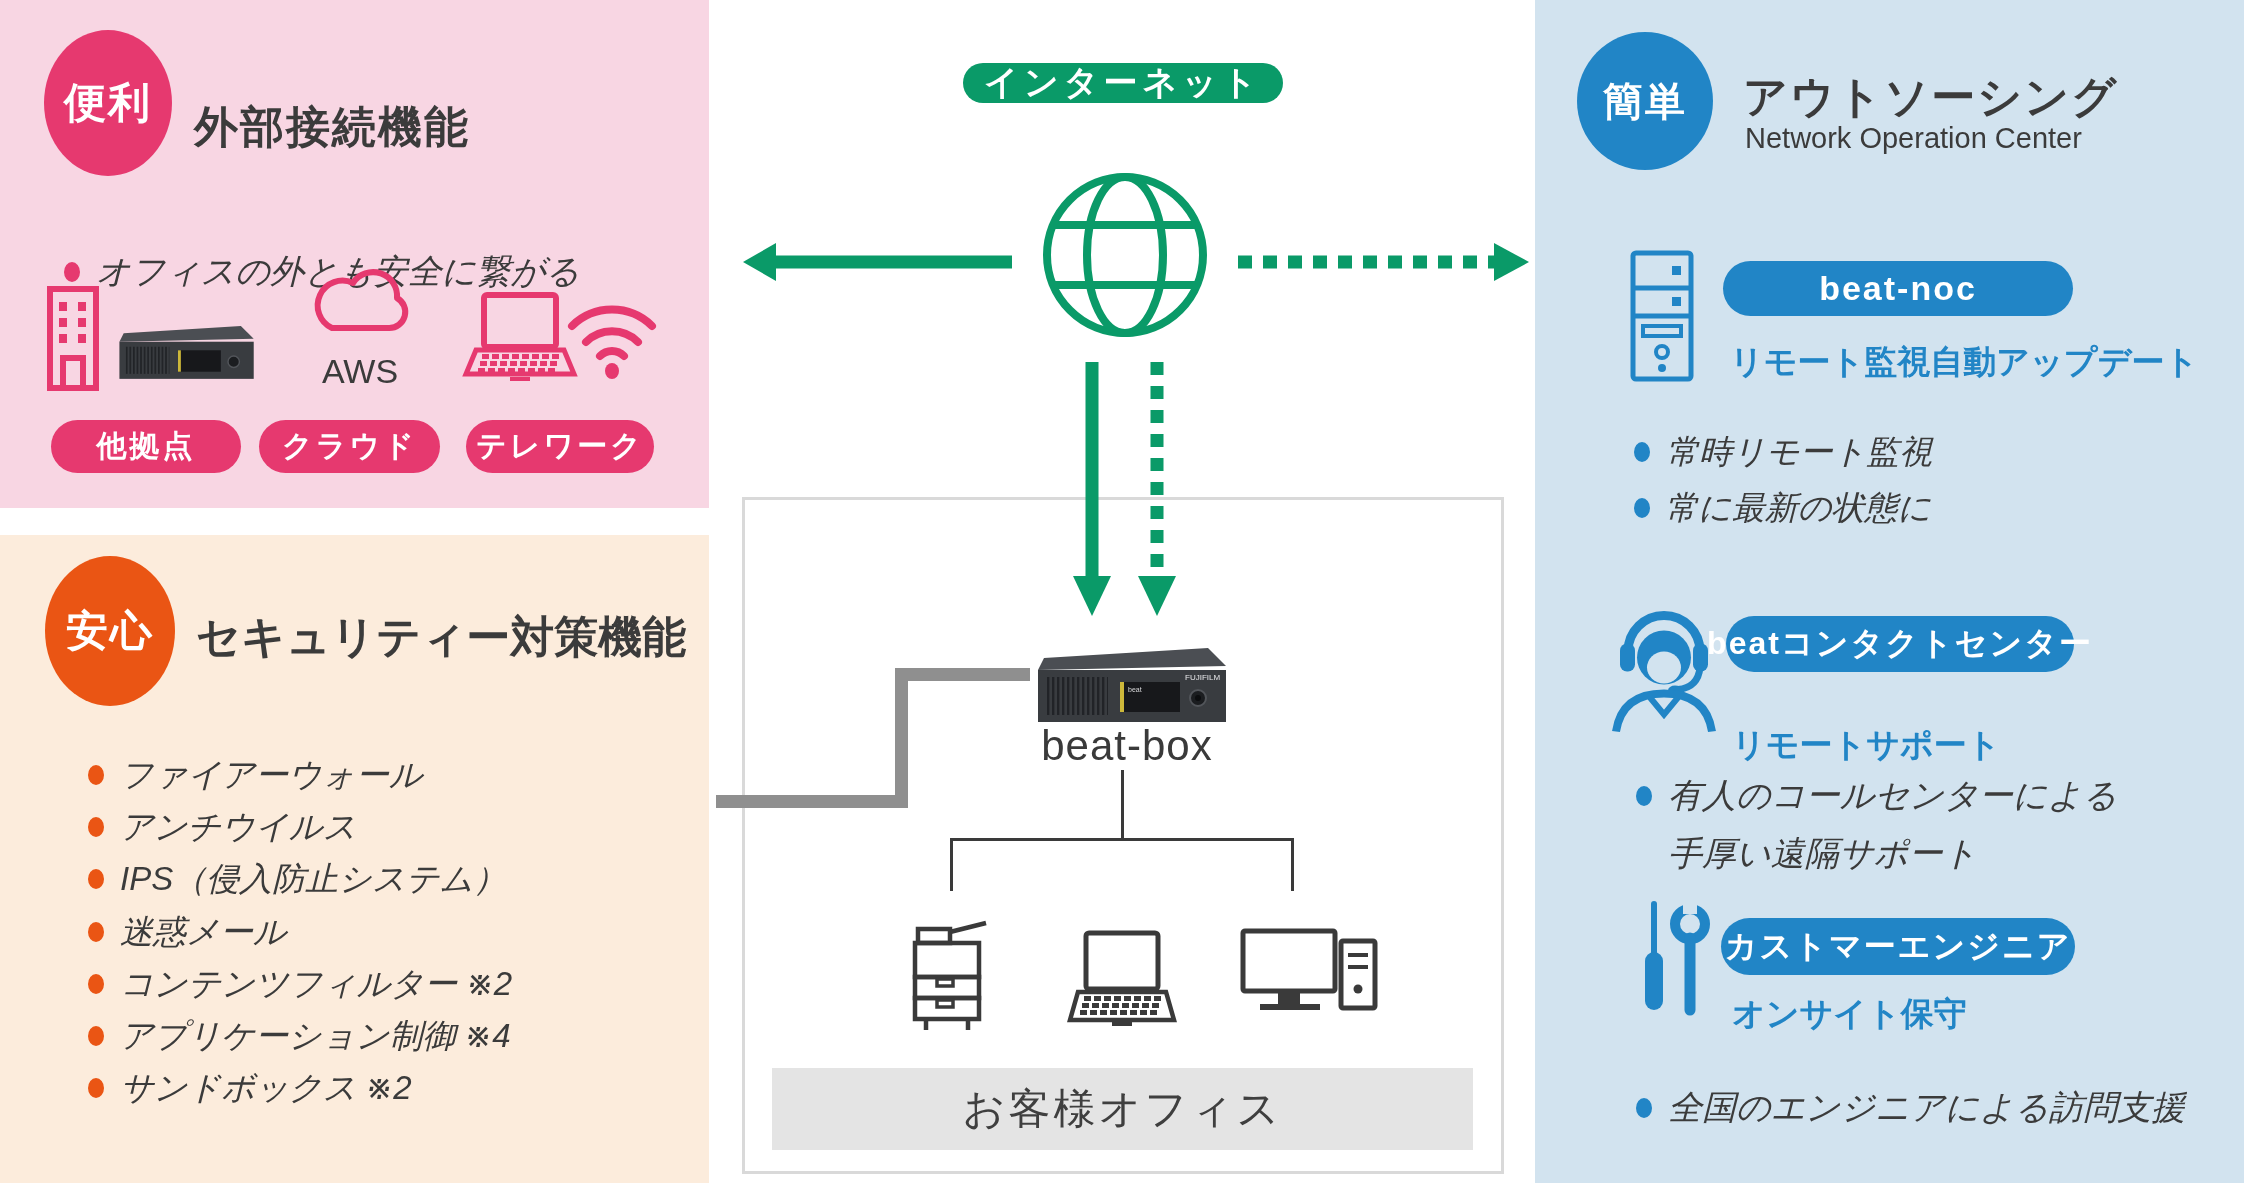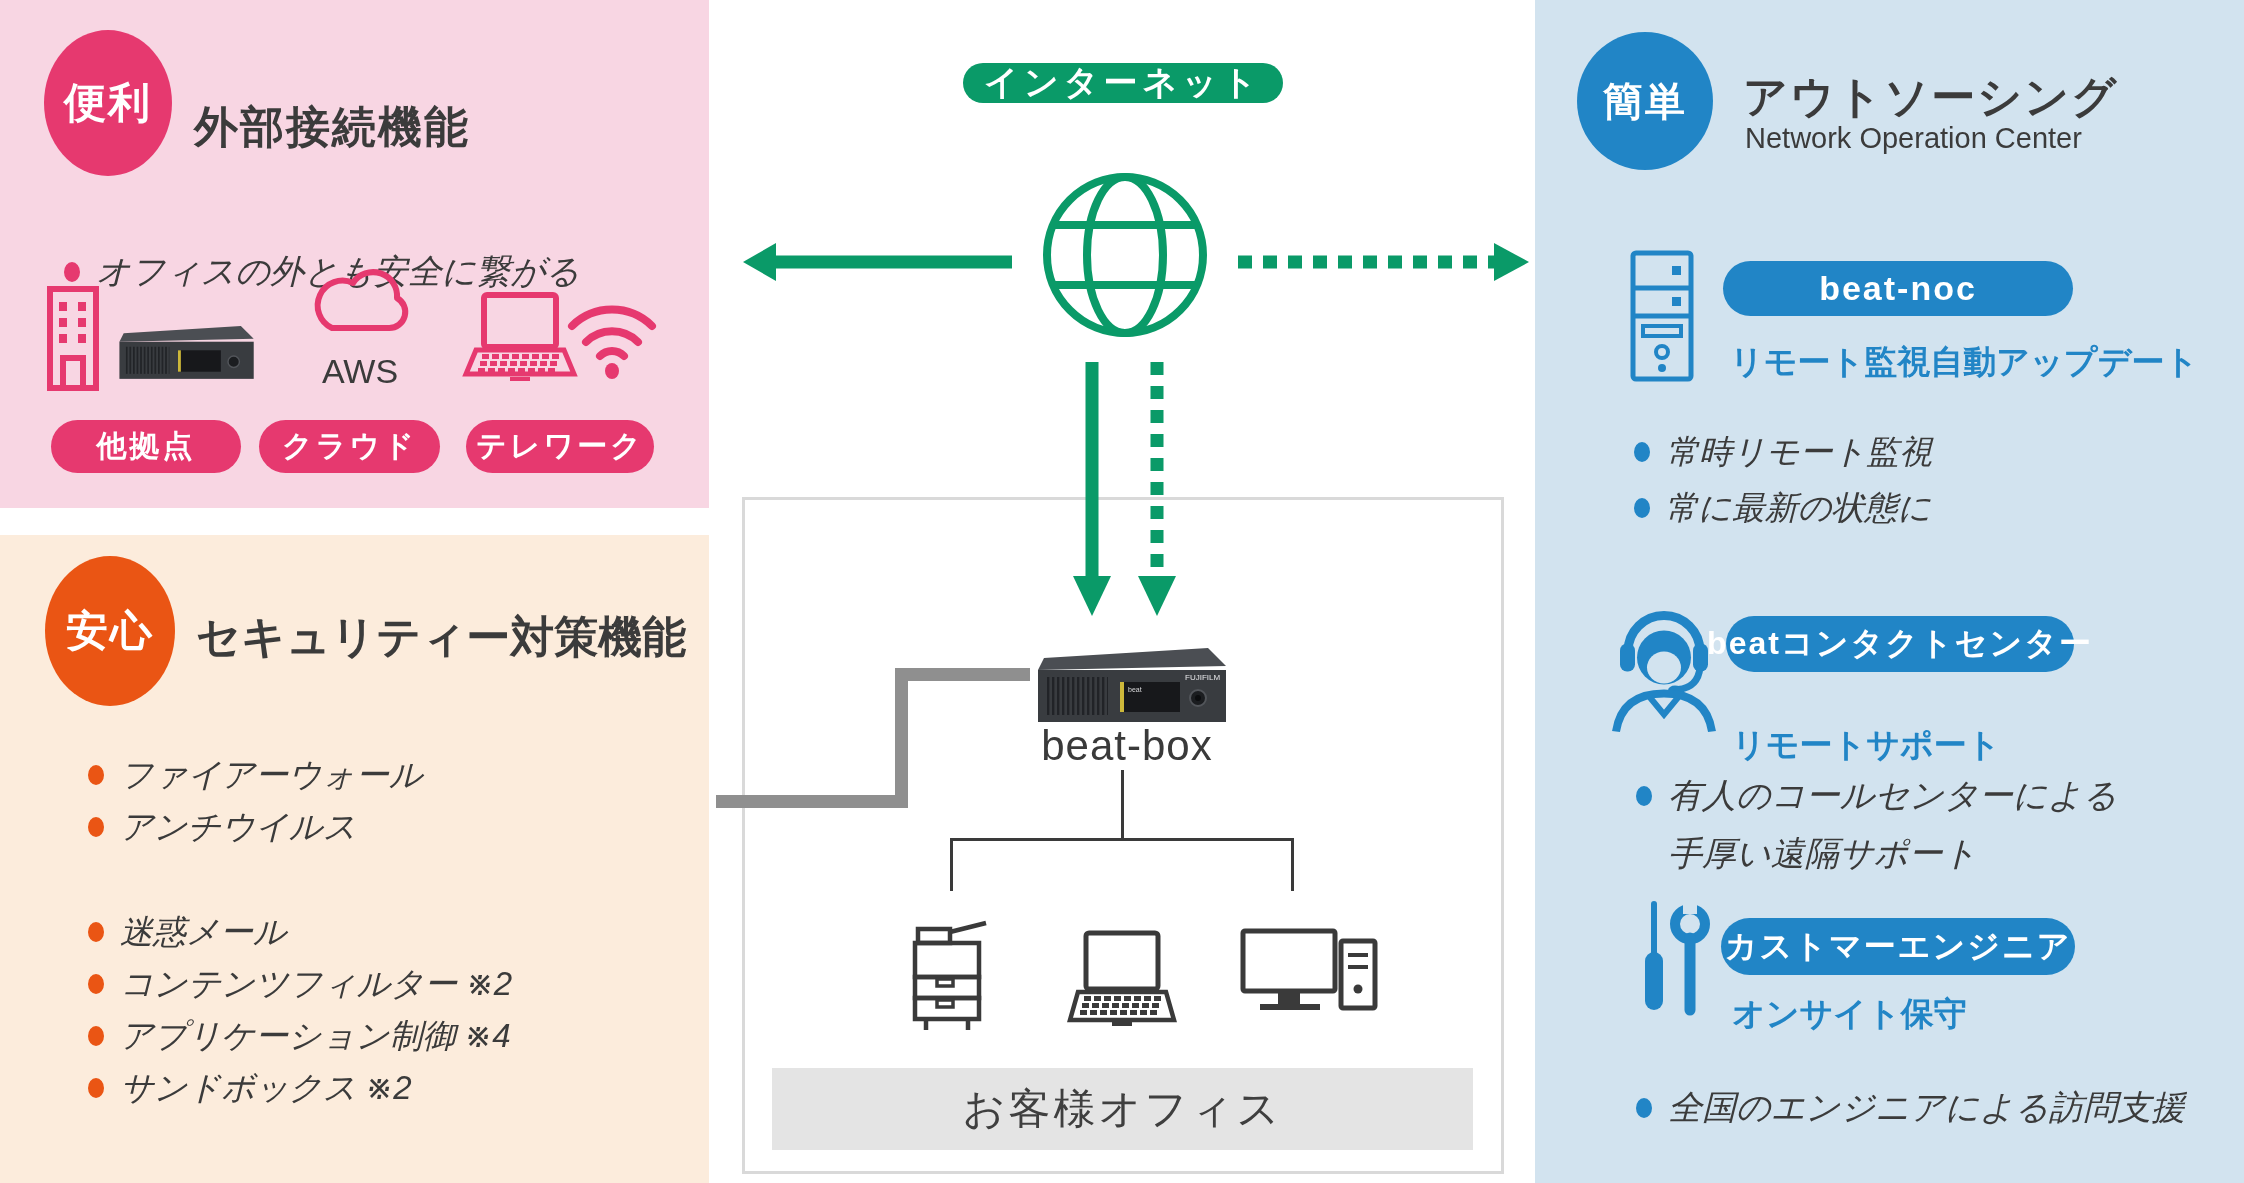--- a/index.html
+++ b/index.html
@@ -152,20 +152,24 @@
     <div class="sec-title" style="left:196px;top:73px;letter-spacing:0;">セキュリティー対策機能</div>
 
     <div class="brow" style="left:88px;top:218px;height:44px;">
       <span class="dot dot-orange"></span>
       <span class="txt">ファイアーウォール</span>
     </div>
     <div class="brow" style="left:88px;top:270px;height:44px;">
       <span class="dot dot-orange"></span>
       <span class="txt">アンチウイルス</span>
     </div>
+    <div class="brow" style="left:88px;top:322px;height:44px;">
+      <span class="dot dot-orange"></span>
+      <span class="txt">IPS（侵入防止システム）</span>
+    </div>
     <div class="brow" style="left:88px;top:375px;height:44px;">
       <span class="dot dot-orange"></span>
       <span class="txt">迷惑メール</span>
     </div>
     <div class="brow" style="left:88px;top:427px;height:44px;">
       <span class="dot dot-orange"></span>
       <span class="txt">コンテンツフィルター ※2</span>
     </div>
     <div class="brow" style="left:88px;top:479px;height:44px;">
       <span class="dot dot-orange"></span>

